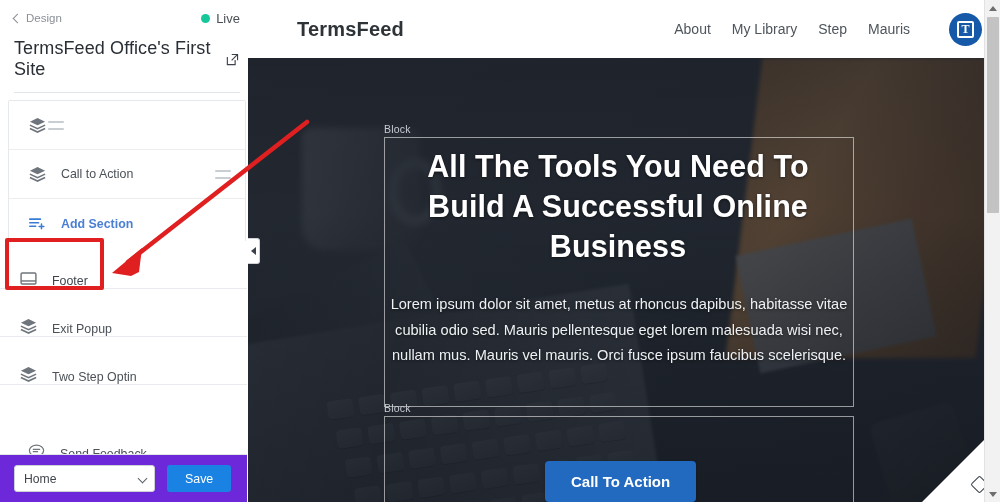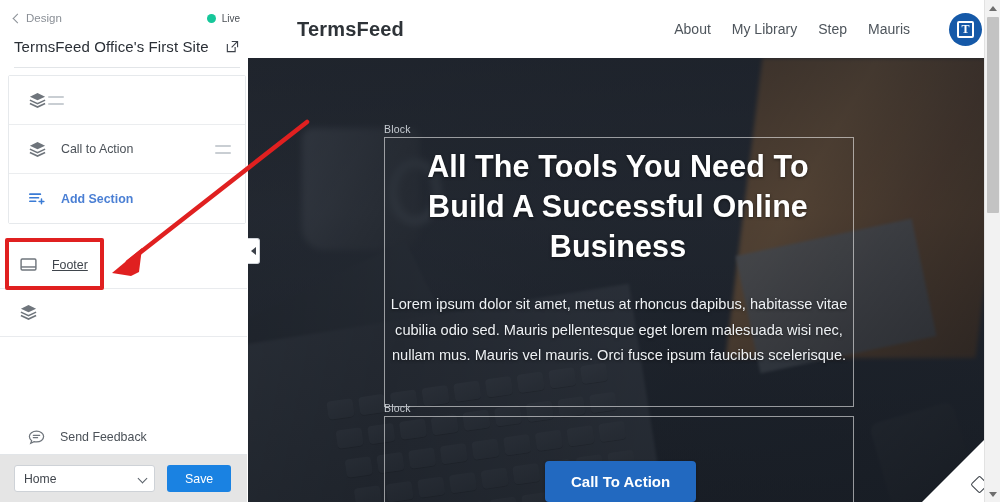--- a/index.html
+++ b/index.html
@@ -20,24 +20,24 @@
     border-right: 1px solid #d8dbdf;
     overflow: hidden;
   }
   .sb-top { padding: 7px 14px 0 14px; }
   .sb-toprow { display: flex; align-items: center; justify-content: space-between; height: 22px; }
   .sb-back { display: flex; align-items: center; gap: 5px; color: #8a8f96; font-size: 11.5px; cursor: pointer; }
   .sb-back .chev {
     width: 7px; height: 7px; border-left: 1.4px solid #8a8f96; border-bottom: 1.4px solid #8a8f96;
     transform: rotate(45deg); display: inline-block; margin-top: 0px;
   }
-  .sb-live { display: flex; align-items: center; gap: 6px; font-size: 10px; color: #4a4f55; }
+  .sb-live { display: flex; align-items: center; gap: 6px; font-size: 13px; color: #4a4f55; }
   .sb-live .dot { width: 9px; height: 9px; border-radius: 50%; background: #16c79a; display: inline-block; }
   .sb-titlerow { display: flex; align-items: center; justify-content: space-between; margin-top: 9px; }
-  .sb-title { font-size: 15px; color: #2a2f36; letter-spacing: .1px; }
+  .sb-title { font-size: 18px; color: #2a2f36; letter-spacing: .1px; }
   .ext-icon { width: 15px; height: 15px; position: relative; cursor: pointer; }
   .ext-icon svg { display: block; }
   .sb-divider { height: 1px; background: #e2e5e8; margin-top: 12px; }
 
   
   .sec-card {
     margin: 7px 8px 0 8px;
     border: 1px solid #e6e9ec;
     border-radius: 2px;
     background: #fff;
@@ -51,30 +51,30 @@
   }
   .sec-row:last-child { border-bottom: none; }
   .sec-ic { width: 22px; flex: 0 0 22px; display: flex; align-items: center; justify-content: center; }
   .sec-label { margin-left: 13px; font-size: 12.4px; color: #4b5158; flex: 1; }
   .sec-label.blue { color: #4a7fd4; font-weight: bold; }
   .grip { width: 16px; height: 9px; flex: 0 0 16px; display: flex; flex-direction: column; justify-content: space-between; }
   .grip i { display: block; height: 2px; background: #c9ced3; border-radius: 1px; }
 
   
   .bot-row {
-    height: 48px; display: flex; align-items: center;
+    height: 48px; display: flex; align-items: flex-end;
     padding: 0 14px 0 17px;
     border-bottom: 1px solid #e9ebee;
     background: #fff; cursor: pointer;
     position: relative;
   }
   .feedback-wrap { position: absolute; left: 8px; right: 0; top: 413px; }
   .sb-bottombar {
     position: absolute; left: 0; bottom: 0; width: 247px; height: 48px;
-    background: #e5e5e5; border-top: 1px solid #e2e5e8;
+    background: #6d28d9; border-top: 1px solid #e2e5e8;
     display: flex; align-items: center; padding: 0 14px; gap: 12px;
   }
   .sel-wrap { position: relative; flex: 0 0 141px; }
   select.page-select {
     -webkit-appearance: none; appearance: none;
     width: 141px; height: 27px;
     border: 1px solid #ced2d7; border-radius: 3px;
     background: #fff; color: #41464d; font-size: 12.2px;
     padding: 0 22px 0 9px;
     font-family: "Liberation Sans", sans-serif;
@@ -322,20 +322,31 @@
         <span class="sec-label" style="text-decoration:underline;color:#3f454c;">Footer</span>
       </div>
       <div class="bot-row">
         <span class="sec-ic">
           <svg width="19" height="19" viewBox="0 0 20 20">
             <path d="M10 2.2 18 6l-8 3.8L2 6z" fill="#6f757c"></path>
             <path d="M2 9.6 10 13.3 18 9.6" fill="none" stroke="#6f757c" stroke-width="1.7"></path>
             <path d="M2 13.2 10 16.9 18 13.2" fill="none" stroke="#6f757c" stroke-width="1.7"></path>
           </svg>
         </span>
+        <span class="sec-label">Exit Popup</span>
+      </div>
+      <div class="bot-row">
+        <span class="sec-ic">
+          <svg width="19" height="19" viewBox="0 0 20 20">
+            <path d="M10 2.2 18 6l-8 3.8L2 6z" fill="#6f757c"></path>
+            <path d="M2 9.6 10 13.3 18 9.6" fill="none" stroke="#6f757c" stroke-width="1.7"></path>
+            <path d="M2 13.2 10 16.9 18 13.2" fill="none" stroke="#6f757c" stroke-width="1.7"></path>
+          </svg>
+        </span>
+        <span class="sec-label">Two Step Optin</span>
       </div>
     </div>
 
     <div class="feedback-wrap">
       <div class="bot-row" style="border-bottom:none;">
         <span class="sec-ic">
           <svg width="19" height="19" viewBox="0 0 20 20">
             <path d="M10 3.3c4.2 0 7.5 2.5 7.5 5.7S14.2 14.7 10 14.7c-.9 0-1.8-.1-2.6-.3l-3.5 1.6 1-2.7C3.3 12.2 2.5 10.7 2.5 9 2.5 5.8 5.8 3.3 10 3.3z" fill="none" stroke="#6f757c" stroke-width="1.3"></path>
             <path d="M6.6 7.7h6.8M6.6 10.2h4.6" stroke="#6f757c" stroke-width="1.2" stroke-linecap="round"></path>
           </svg>

